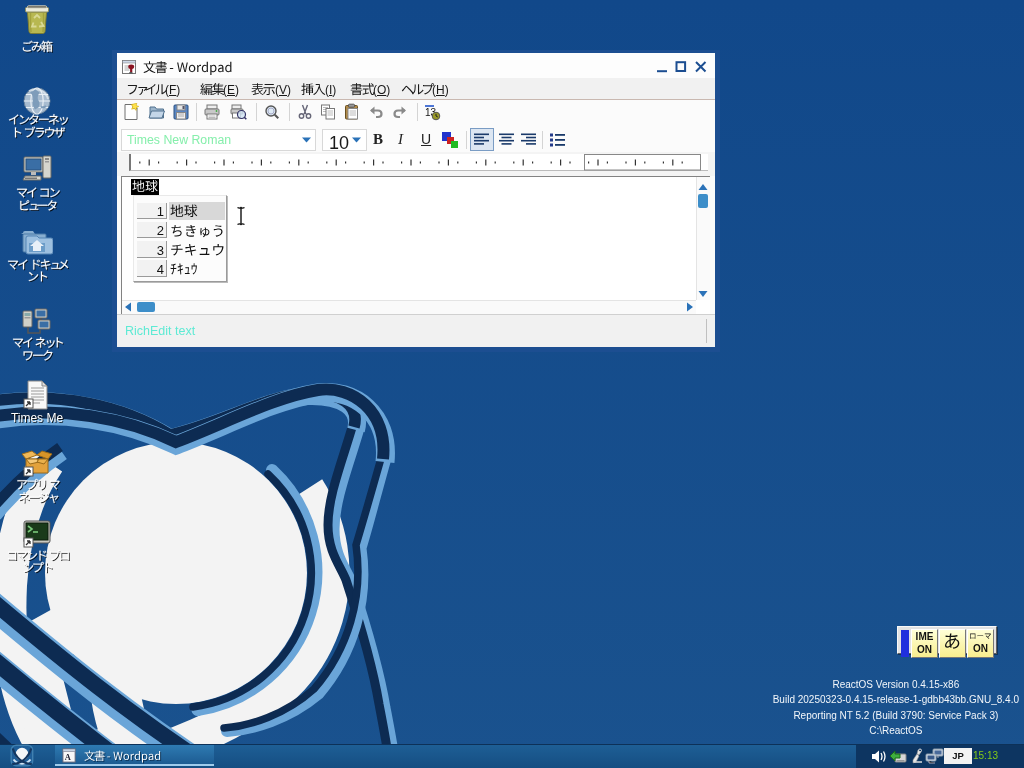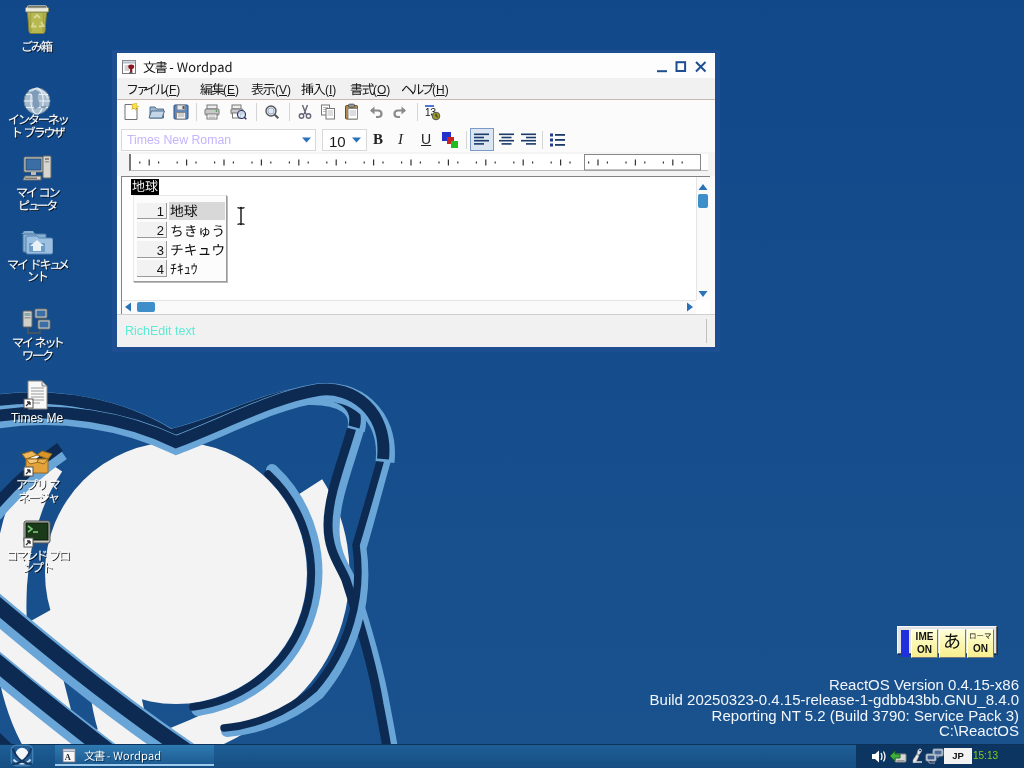--- a/index.html
+++ b/index.html
@@ -159,21 +159,21 @@
     <path d="M10.5 12.3 11.1 11.5C10 10.7 9.3 10.4 8.2 9.8L7.6 10.5C8.7 11.1 9.4 11.5 10.5 12.3ZM9.9 6.7 9.3 6.1C9.1 6.1 8.8 6.1 8.5 6.1H6.6V5.4C6.6 5 6.6 4.6 6.6 4.3H5.5C5.6 4.6 5.6 5 5.6 5.4V6.1H3.2C2.8 6.1 2.2 6.1 1.8 6.1V7.1C2.2 7.1 2.8 7 3.3 7C3.8 7 7.7 7 8.2 7C7.8 7.6 6.9 8.5 5.8 9.2C4.7 9.9 3.2 10.7 0.9 11.3L1.5 12.2C3.1 11.7 4.5 11.1 5.6 10.5L5.6 13.1C5.6 13.5 5.5 14.1 5.5 14.4H6.6C6.6 14.1 6.5 13.5 6.5 13.1L6.5 9.9C7.6 9.1 8.7 8.1 9.3 7.4C9.4 7.2 9.7 6.9 9.9 6.7Z M11.2 8.7V9.9C11.6 9.9 12.2 9.8 12.9 9.8C13.8 9.8 18.5 9.8 19.4 9.8C20 9.8 20.5 9.9 20.7 9.9V8.7C20.5 8.7 20 8.8 19.4 8.8C18.5 8.8 13.7 8.8 12.9 8.8C12.2 8.8 11.5 8.7 11.2 8.7Z M28.5 5 27.9 5.2C28.2 5.8 28.6 6.5 28.9 7.1L29.6 6.8C29.4 6.3 28.8 5.4 28.5 5ZM30.1 4.4 29.4 4.7C29.8 5.2 30.2 5.9 30.6 6.5L31.2 6.2C30.9 5.7 30.4 4.8 30.1 4.4ZM23.4 4.8 22.8 5.6C23.5 6 24.9 6.9 25.4 7.3L26 6.5C25.5 6.1 24.1 5.2 23.4 4.8ZM21.6 13.4 22.1 14.3C23.3 14.1 24.9 13.6 26.1 12.9C28 11.7 29.7 10.2 30.7 8.6L30.2 7.6C29.2 9.3 27.6 10.8 25.6 12C24.4 12.7 22.9 13.1 21.6 13.4ZM21.6 7.5 21 8.3C21.8 8.7 23.1 9.5 23.7 9.9L24.2 9.1C23.7 8.7 22.3 7.9 21.6 7.5Z M40.3 8.2 39.7 7.8C39.5 7.9 39.3 7.9 39.2 7.9C38.8 8 36.8 8.4 35.1 8.8L34.7 7.3C34.6 7 34.5 6.8 34.5 6.6L33.5 6.8C33.6 7 33.7 7.2 33.8 7.5L34.2 8.9L32.7 9.2C32.3 9.3 32 9.3 31.7 9.3L31.9 10.2L34.4 9.7L35.6 14.1C35.7 14.4 35.7 14.7 35.7 15L36.8 14.7C36.7 14.5 36.6 14.1 36.5 13.9C36.3 13.4 35.8 11.3 35.3 9.6L38.9 8.8C38.5 9.6 37.6 10.7 36.9 11.3L37.7 11.7C38.5 10.9 39.8 9.2 40.3 8.2Z" fill="#ffffff" stroke="#ffffff" stroke-width="0.3"></path>
   </svg>
 <svg style="position:absolute;left:5.8px;top:545.6px;overflow:visible" width="62" height="18">
     <path d="M1.9 12.3V13.4C2.2 13.4 2.8 13.4 3.3 13.4H9.1L9.1 14H10.2C10.2 13.8 10.1 13.3 10.1 12.9V6.7C10.1 6.4 10.2 6 10.2 5.7C9.9 5.7 9.6 5.8 9.3 5.8H3.4C3 5.8 2.5 5.7 2.1 5.7V6.8C2.3 6.7 2.9 6.7 3.4 6.7H9.1V12.4H3.2C2.7 12.4 2.2 12.3 1.9 12.3Z M15.5 12C16.2 12.8 17.2 13.8 17.6 14.5L18.5 13.8C18 13.2 17.2 12.3 16.4 11.6C18.4 10 19.9 8.1 20.8 6.7C20.9 6.6 21 6.4 21.1 6.3L20.4 5.7C20.2 5.8 19.9 5.8 19.6 5.8C18.4 5.8 13 5.8 12.4 5.8C12 5.8 11.5 5.7 11.2 5.7V6.8C11.4 6.8 12 6.7 12.4 6.7C13.1 6.7 18.4 6.7 19.5 6.7C18.9 7.8 17.5 9.6 15.7 10.9C14.9 10.1 13.9 9.3 13.5 9L12.7 9.6C13.3 10.1 14.7 11.3 15.5 12Z M22.6 5.1 22 5.9C22.8 6.5 24.3 7.7 24.9 8.4L25.7 7.6C25 6.9 23.5 5.7 22.6 5.1ZM21.6 13.2 22.2 14.1C24.2 13.8 25.8 13 27 12.3C28.8 11.1 30.2 9.5 31 8L30.4 7C29.7 8.5 28.3 10.2 26.4 11.4C25.3 12.1 23.7 12.9 21.6 13.2Z M37.8 5.3 37.1 5.6C37.5 6.1 37.9 6.8 38.2 7.4L38.8 7.1C38.6 6.5 38.1 5.7 37.8 5.3ZM39.2 4.7 38.5 5C39 5.5 39.3 6.2 39.7 6.8L40.3 6.5C40 5.9 39.5 5.1 39.2 4.7ZM33.5 13C33.5 13.5 33.5 14.1 33.5 14.4H34.6C34.6 14.1 34.5 13.4 34.5 13V9.1C35.9 9.5 38 10.3 39.3 11L39.7 10C38.4 9.3 36.1 8.5 34.5 8V6C34.5 5.7 34.6 5.2 34.6 4.8H33.4C33.5 5.2 33.5 5.7 33.5 6C33.5 7 33.5 12.3 33.5 13Z M52.2 5.3C52.2 4.9 52.5 4.5 53 4.5C53.4 4.5 53.8 4.9 53.8 5.3C53.8 5.7 53.4 6.1 53 6.1C52.5 6.1 52.2 5.7 52.2 5.3ZM51.6 5.3C51.6 5.4 51.7 5.6 51.7 5.7L51.3 5.7C50.8 5.7 46 5.7 45.3 5.7C44.9 5.7 44.4 5.7 44.1 5.6V6.7C44.4 6.7 44.8 6.6 45.3 6.6C46 6.6 50.7 6.6 51.4 6.6C51.3 7.8 50.7 9.5 49.8 10.6C48.9 11.8 47.5 12.9 45.2 13.4L46 14.3C48.2 13.7 49.6 12.5 50.7 11.1C51.7 9.9 52.2 8 52.5 6.7L52.5 6.6C52.7 6.6 52.8 6.6 53 6.6C53.7 6.6 54.3 6 54.3 5.3C54.3 4.6 53.7 3.9 53 3.9C52.2 3.9 51.6 4.6 51.6 5.3Z M54.2 5.7C54.3 6 54.3 6.4 54.3 6.6C54.3 7.1 54.3 12 54.3 12.5C54.3 13 54.2 13.8 54.2 14H55.3L55.2 13.3H61.8L61.8 14H62.8C62.8 13.9 62.8 12.9 62.8 12.6C62.8 12.1 62.8 7.2 62.8 6.6C62.8 6.3 62.8 6 62.8 5.7C62.4 5.7 62 5.7 61.8 5.7C61.2 5.7 56 5.7 55.3 5.7C55 5.7 54.7 5.7 54.2 5.7ZM55.2 12.4V6.7H61.8V12.4Z" fill="rgba(0,0,0,0.85)" transform="translate(1,1)"></path>
     <path d="M1.9 12.3V13.4C2.2 13.4 2.8 13.4 3.3 13.4H9.1L9.1 14H10.2C10.2 13.8 10.1 13.3 10.1 12.9V6.7C10.1 6.4 10.2 6 10.2 5.7C9.9 5.7 9.6 5.8 9.3 5.8H3.4C3 5.8 2.5 5.7 2.1 5.7V6.8C2.3 6.7 2.9 6.7 3.4 6.7H9.1V12.4H3.2C2.7 12.4 2.2 12.3 1.9 12.3Z M15.5 12C16.2 12.8 17.2 13.8 17.6 14.5L18.5 13.8C18 13.2 17.2 12.3 16.4 11.6C18.4 10 19.9 8.1 20.8 6.7C20.9 6.6 21 6.4 21.1 6.3L20.4 5.7C20.2 5.8 19.9 5.8 19.6 5.8C18.4 5.8 13 5.8 12.4 5.8C12 5.8 11.5 5.7 11.2 5.7V6.8C11.4 6.8 12 6.7 12.4 6.7C13.1 6.7 18.4 6.7 19.5 6.7C18.9 7.8 17.5 9.6 15.7 10.9C14.9 10.1 13.9 9.3 13.5 9L12.7 9.6C13.3 10.1 14.7 11.3 15.5 12Z M22.6 5.1 22 5.9C22.8 6.5 24.3 7.7 24.9 8.4L25.7 7.6C25 6.9 23.5 5.7 22.6 5.1ZM21.6 13.2 22.2 14.1C24.2 13.8 25.8 13 27 12.3C28.8 11.1 30.2 9.5 31 8L30.4 7C29.7 8.5 28.3 10.2 26.4 11.4C25.3 12.1 23.7 12.9 21.6 13.2Z M37.8 5.3 37.1 5.6C37.5 6.1 37.9 6.8 38.2 7.4L38.8 7.1C38.6 6.5 38.1 5.7 37.8 5.3ZM39.2 4.7 38.5 5C39 5.5 39.3 6.2 39.7 6.8L40.3 6.5C40 5.9 39.5 5.1 39.2 4.7ZM33.5 13C33.5 13.5 33.5 14.1 33.5 14.4H34.6C34.6 14.1 34.5 13.4 34.5 13V9.1C35.9 9.5 38 10.3 39.3 11L39.7 10C38.4 9.3 36.1 8.5 34.5 8V6C34.5 5.7 34.6 5.2 34.6 4.8H33.4C33.5 5.2 33.5 5.7 33.5 6C33.5 7 33.5 12.3 33.5 13Z M52.2 5.3C52.2 4.9 52.5 4.5 53 4.5C53.4 4.5 53.8 4.9 53.8 5.3C53.8 5.7 53.4 6.1 53 6.1C52.5 6.1 52.2 5.7 52.2 5.3ZM51.6 5.3C51.6 5.4 51.7 5.6 51.7 5.7L51.3 5.7C50.8 5.7 46 5.7 45.3 5.7C44.9 5.7 44.4 5.7 44.1 5.6V6.7C44.4 6.7 44.8 6.6 45.3 6.6C46 6.6 50.7 6.6 51.4 6.6C51.3 7.8 50.7 9.5 49.8 10.6C48.9 11.8 47.5 12.9 45.2 13.4L46 14.3C48.2 13.7 49.6 12.5 50.7 11.1C51.7 9.9 52.2 8 52.5 6.7L52.5 6.6C52.7 6.6 52.8 6.6 53 6.6C53.7 6.6 54.3 6 54.3 5.3C54.3 4.6 53.7 3.9 53 3.9C52.2 3.9 51.6 4.6 51.6 5.3Z M54.2 5.7C54.3 6 54.3 6.4 54.3 6.6C54.3 7.1 54.3 12 54.3 12.5C54.3 13 54.2 13.8 54.2 14H55.3L55.2 13.3H61.8L61.8 14H62.8C62.8 13.9 62.8 12.9 62.8 12.6C62.8 12.1 62.8 7.2 62.8 6.6C62.8 6.3 62.8 6 62.8 5.7C62.4 5.7 62 5.7 61.8 5.7C61.2 5.7 56 5.7 55.3 5.7C55 5.7 54.7 5.7 54.2 5.7ZM55.2 12.4V6.7H61.8V12.4Z" fill="#ffffff" stroke="#ffffff" stroke-width="0.3"></path>
   </svg>
 <svg style="position:absolute;left:22.1px;top:558.1px;overflow:visible" width="30" height="18">
     <path d="M2.7 5.1 2 5.9C2.9 6.5 4.4 7.7 5 8.4L5.8 7.6C5.1 6.9 3.6 5.7 2.7 5.1ZM1.7 13.2 2.3 14.1C4.3 13.8 5.8 13 7 12.3C8.9 11.1 10.3 9.5 11.1 8L10.5 7C9.8 8.5 8.3 10.2 6.5 11.4C5.4 12.1 3.8 12.9 1.7 13.2Z M19.6 5.3C19.6 4.9 20 4.5 20.4 4.5C20.9 4.5 21.2 4.9 21.2 5.3C21.2 5.7 20.9 6.1 20.4 6.1C20 6.1 19.6 5.7 19.6 5.3ZM19.1 5.3C19.1 5.4 19.1 5.6 19.1 5.7L18.7 5.7C18.2 5.7 13.4 5.7 12.7 5.7C12.3 5.7 11.9 5.7 11.5 5.6V6.7C11.8 6.7 12.2 6.6 12.7 6.6C13.4 6.6 18.2 6.6 18.9 6.6C18.7 7.8 18.1 9.5 17.3 10.6C16.3 11.8 14.9 12.9 12.6 13.4L13.4 14.3C15.6 13.7 17.1 12.5 18.1 11.1C19.1 9.9 19.7 8 19.9 6.7L20 6.6C20.1 6.6 20.3 6.6 20.4 6.6C21.2 6.6 21.8 6 21.8 5.3C21.8 4.6 21.2 3.9 20.4 3.9C19.7 3.9 19.1 4.6 19.1 5.3Z M24 12.9C24 13.3 23.9 13.9 23.9 14.3H25C25 13.9 25 13.2 25 12.9L25 8.9C26.3 9.3 28.4 10.1 29.7 10.8L30.1 9.8C28.8 9.2 26.5 8.3 25 7.8V5.9C25 5.5 25 5 25 4.6H23.9C23.9 5 24 5.5 24 5.9C24 6.9 24 12.2 24 12.9Z" fill="rgba(0,0,0,0.85)" transform="translate(1,1)"></path>
     <path d="M2.7 5.1 2 5.9C2.9 6.5 4.4 7.7 5 8.4L5.8 7.6C5.1 6.9 3.6 5.7 2.7 5.1ZM1.7 13.2 2.3 14.1C4.3 13.8 5.8 13 7 12.3C8.9 11.1 10.3 9.5 11.1 8L10.5 7C9.8 8.5 8.3 10.2 6.5 11.4C5.4 12.1 3.8 12.9 1.7 13.2Z M19.6 5.3C19.6 4.9 20 4.5 20.4 4.5C20.9 4.5 21.2 4.9 21.2 5.3C21.2 5.7 20.9 6.1 20.4 6.1C20 6.1 19.6 5.7 19.6 5.3ZM19.1 5.3C19.1 5.4 19.1 5.6 19.1 5.7L18.7 5.7C18.2 5.7 13.4 5.7 12.7 5.7C12.3 5.7 11.9 5.7 11.5 5.6V6.7C11.8 6.7 12.2 6.6 12.7 6.6C13.4 6.6 18.2 6.6 18.9 6.6C18.7 7.8 18.1 9.5 17.3 10.6C16.3 11.8 14.9 12.9 12.6 13.4L13.4 14.3C15.6 13.7 17.1 12.5 18.1 11.1C19.1 9.9 19.7 8 19.9 6.7L20 6.6C20.1 6.6 20.3 6.6 20.4 6.6C21.2 6.6 21.8 6 21.8 5.3C21.8 4.6 21.2 3.9 20.4 3.9C19.7 3.9 19.1 4.6 19.1 5.3Z M24 12.9C24 13.3 23.9 13.9 23.9 14.3H25C25 13.9 25 13.2 25 12.9L25 8.9C26.3 9.3 28.4 10.1 29.7 10.8L30.1 9.8C28.8 9.2 26.5 8.3 25 7.8V5.9C25 5.5 25 5 25 4.6H23.9C23.9 5 24 5.5 24 5.9C24 6.9 24 12.2 24 12.9Z" fill="#ffffff" stroke="#ffffff" stroke-width="0.3"></path>
   </svg>
-<div class="abs" style="right:5px;top:677px;text-align:right;font-size:15px;color:#f2f6fa;line-height:15.4px">
+<div class="abs" style="right:5px;top:677px;text-align:center;font-size:10px;color:#f2f6fa;line-height:15.4px">
 ReactOS Version 0.4.15-x86<br>Build 20250323-0.4.15-release-1-gdbb43bb.GNU_8.4.0<br>Reporting NT 5.2 (Build 3790: Service Pack 3)<br>C:\ReactOS</div>
 <div class="abs" style="left:897px;top:626px;width:100px;height:28px;background:#e2e2e2;border:1px solid;border-color:#f8f8f8 #606060 #606060 #f8f8f8;box-shadow:1px 1px 0 rgba(0,0,0,.35)">
 <div class="abs" style="left:3px;top:3px;width:8px;height:27px;background:#2030dd"></div>
 <div class="abs" style="left:13px;top:2px;width:27px;height:29px;background:linear-gradient(#ffffd8,#f8ee8e);border:1px solid;border-color:#fff #777 #777 #fff"></div>
 <div class="abs" style="left:41px;top:2px;width:27px;height:29px;background:linear-gradient(#ffffd8,#f8ee8e);border:1px solid;border-color:#fff #777 #777 #fff"></div>
 <div class="abs" style="left:69px;top:2px;width:27px;height:29px;background:linear-gradient(#ffffd8,#f8ee8e);border:1px solid;border-color:#fff #777 #777 #fff"></div>
 <div class="abs" style="left:13px;top:3px;width:27px;height:28px;font-size:10px;font-weight:bold;color:#111;text-align:center;line-height:13px">IME<br>ON</div>
 <div class="abs" style="left:69px;top:16px;width:27px;font-size:10px;font-weight:bold;color:#111;text-align:center">ON</div>
 </div>
 <svg style="position:absolute;left:942.5px;top:627.0px;overflow:visible" width="18" height="27">
@@ -294,26 +294,26 @@
     <path d="M10.5 3.5 L15 7.5 l-4.5 4z" fill="#8a8a8a"></path>
   </svg>
 <div class="abs" style="left:417px;top:103px;width:1px;height:18px;background:#d4d4d4"></div>
 <svg class="abs" style="left:423px;top:103px" width="18" height="18" viewBox="0 0 18 18">
     <path d="M2 3 h9" stroke="#2255cc" stroke-width="1.6"></path>
     <text x="2" y="13" font-family="Liberation Sans" font-size="10" fill="#111">13</text>
     <circle cx="13" cy="13" r="3.8" fill="#9a9a28" stroke="#555"></circle>
     <path d="M13 10.8 v2.2 l1.8 1" stroke="#222" stroke-width="1" fill="none"></path>
   </svg>
 <div class="abs" style="left:121px;top:129px;width:195px;height:22px;background:#fff;border:1px solid #d8d8d8"></div>
-<div class="abs" style="left:127px;top:133px;font-size:12.3px;color:#c4b5fd">Times New Roman</div>
+<div class="abs" style="left:127px;top:133px;font-size:12.3px;color:#86efac">Times New Roman</div>
 <svg class="abs" style="left:301px;top:136px" width="11" height="8">
     <path d="M1 1.5 L5.5 6.5 L10 1.5z" fill="#2a72b8"></path>
   </svg>
 <div class="abs" style="left:322px;top:129px;width:45px;height:22px;background:#fff;border:1px solid #d8d8d8"></div>
-<div class="abs" style="left:329px;top:133px;font-size:15px;color:#1a1a1a">10</div>
+<div class="abs" style="left:329px;top:133px;font-size:18px;color:#1a1a1a">10</div>
 <svg class="abs" style="left:351px;top:136px" width="11" height="8">
     <path d="M1 1.5 L5.5 6.5 L10 1.5z" fill="#2a72b8"></path>
   </svg>
 <div class="abs" style="left:373px;top:131px;font-family:'Liberation Serif',serif;font-weight:bold;font-size:15px;color:#222">B</div>
 <div class="abs" style="left:398px;top:131px;font-family:'Liberation Serif',serif;font-style:italic;font-size:15px;color:#222">I</div>
 <div class="abs" style="left:421px;top:131px;font-size:14px;text-decoration:underline;color:#222">U</div>
 <svg class="abs" style="left:441px;top:131px" width="18" height="18">
     <rect x="1" y="1" width="9" height="9" fill="#2233cc"></rect>
     <rect x="6" y="6" width="7" height="7" fill="#cc2222"></rect>
     <rect x="10" y="10" width="7" height="7" fill="#22bb22"></rect>

